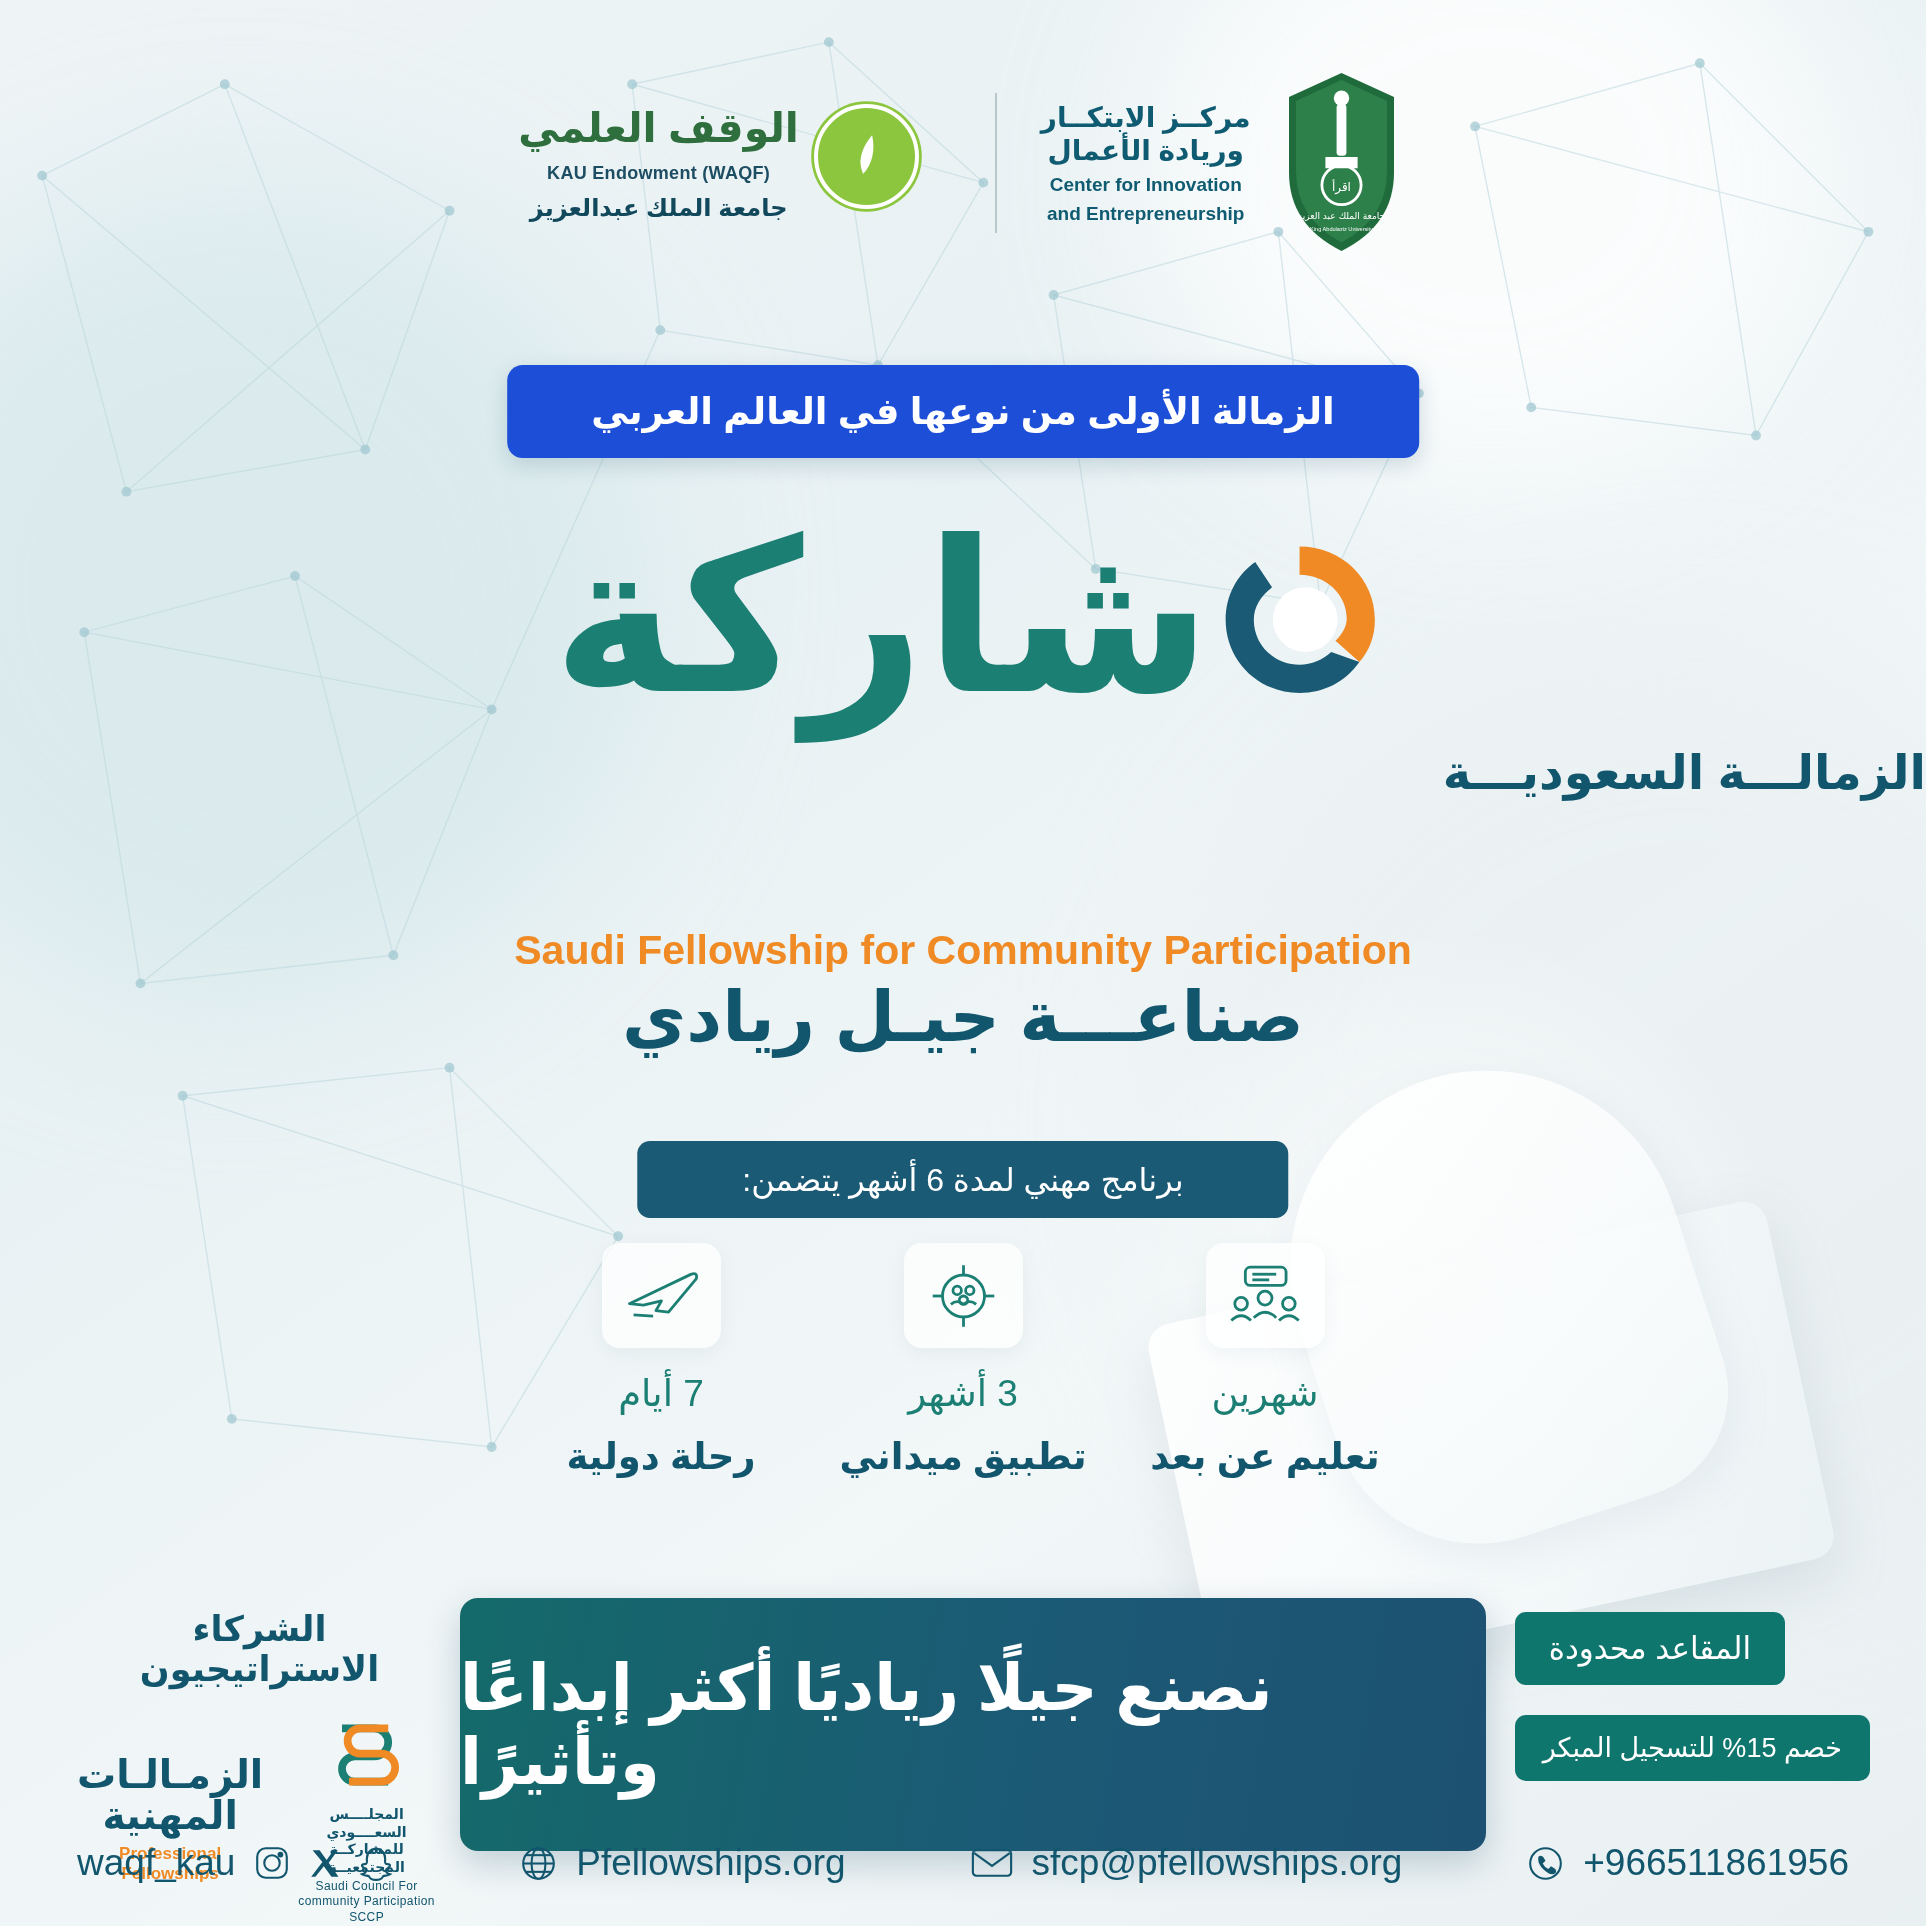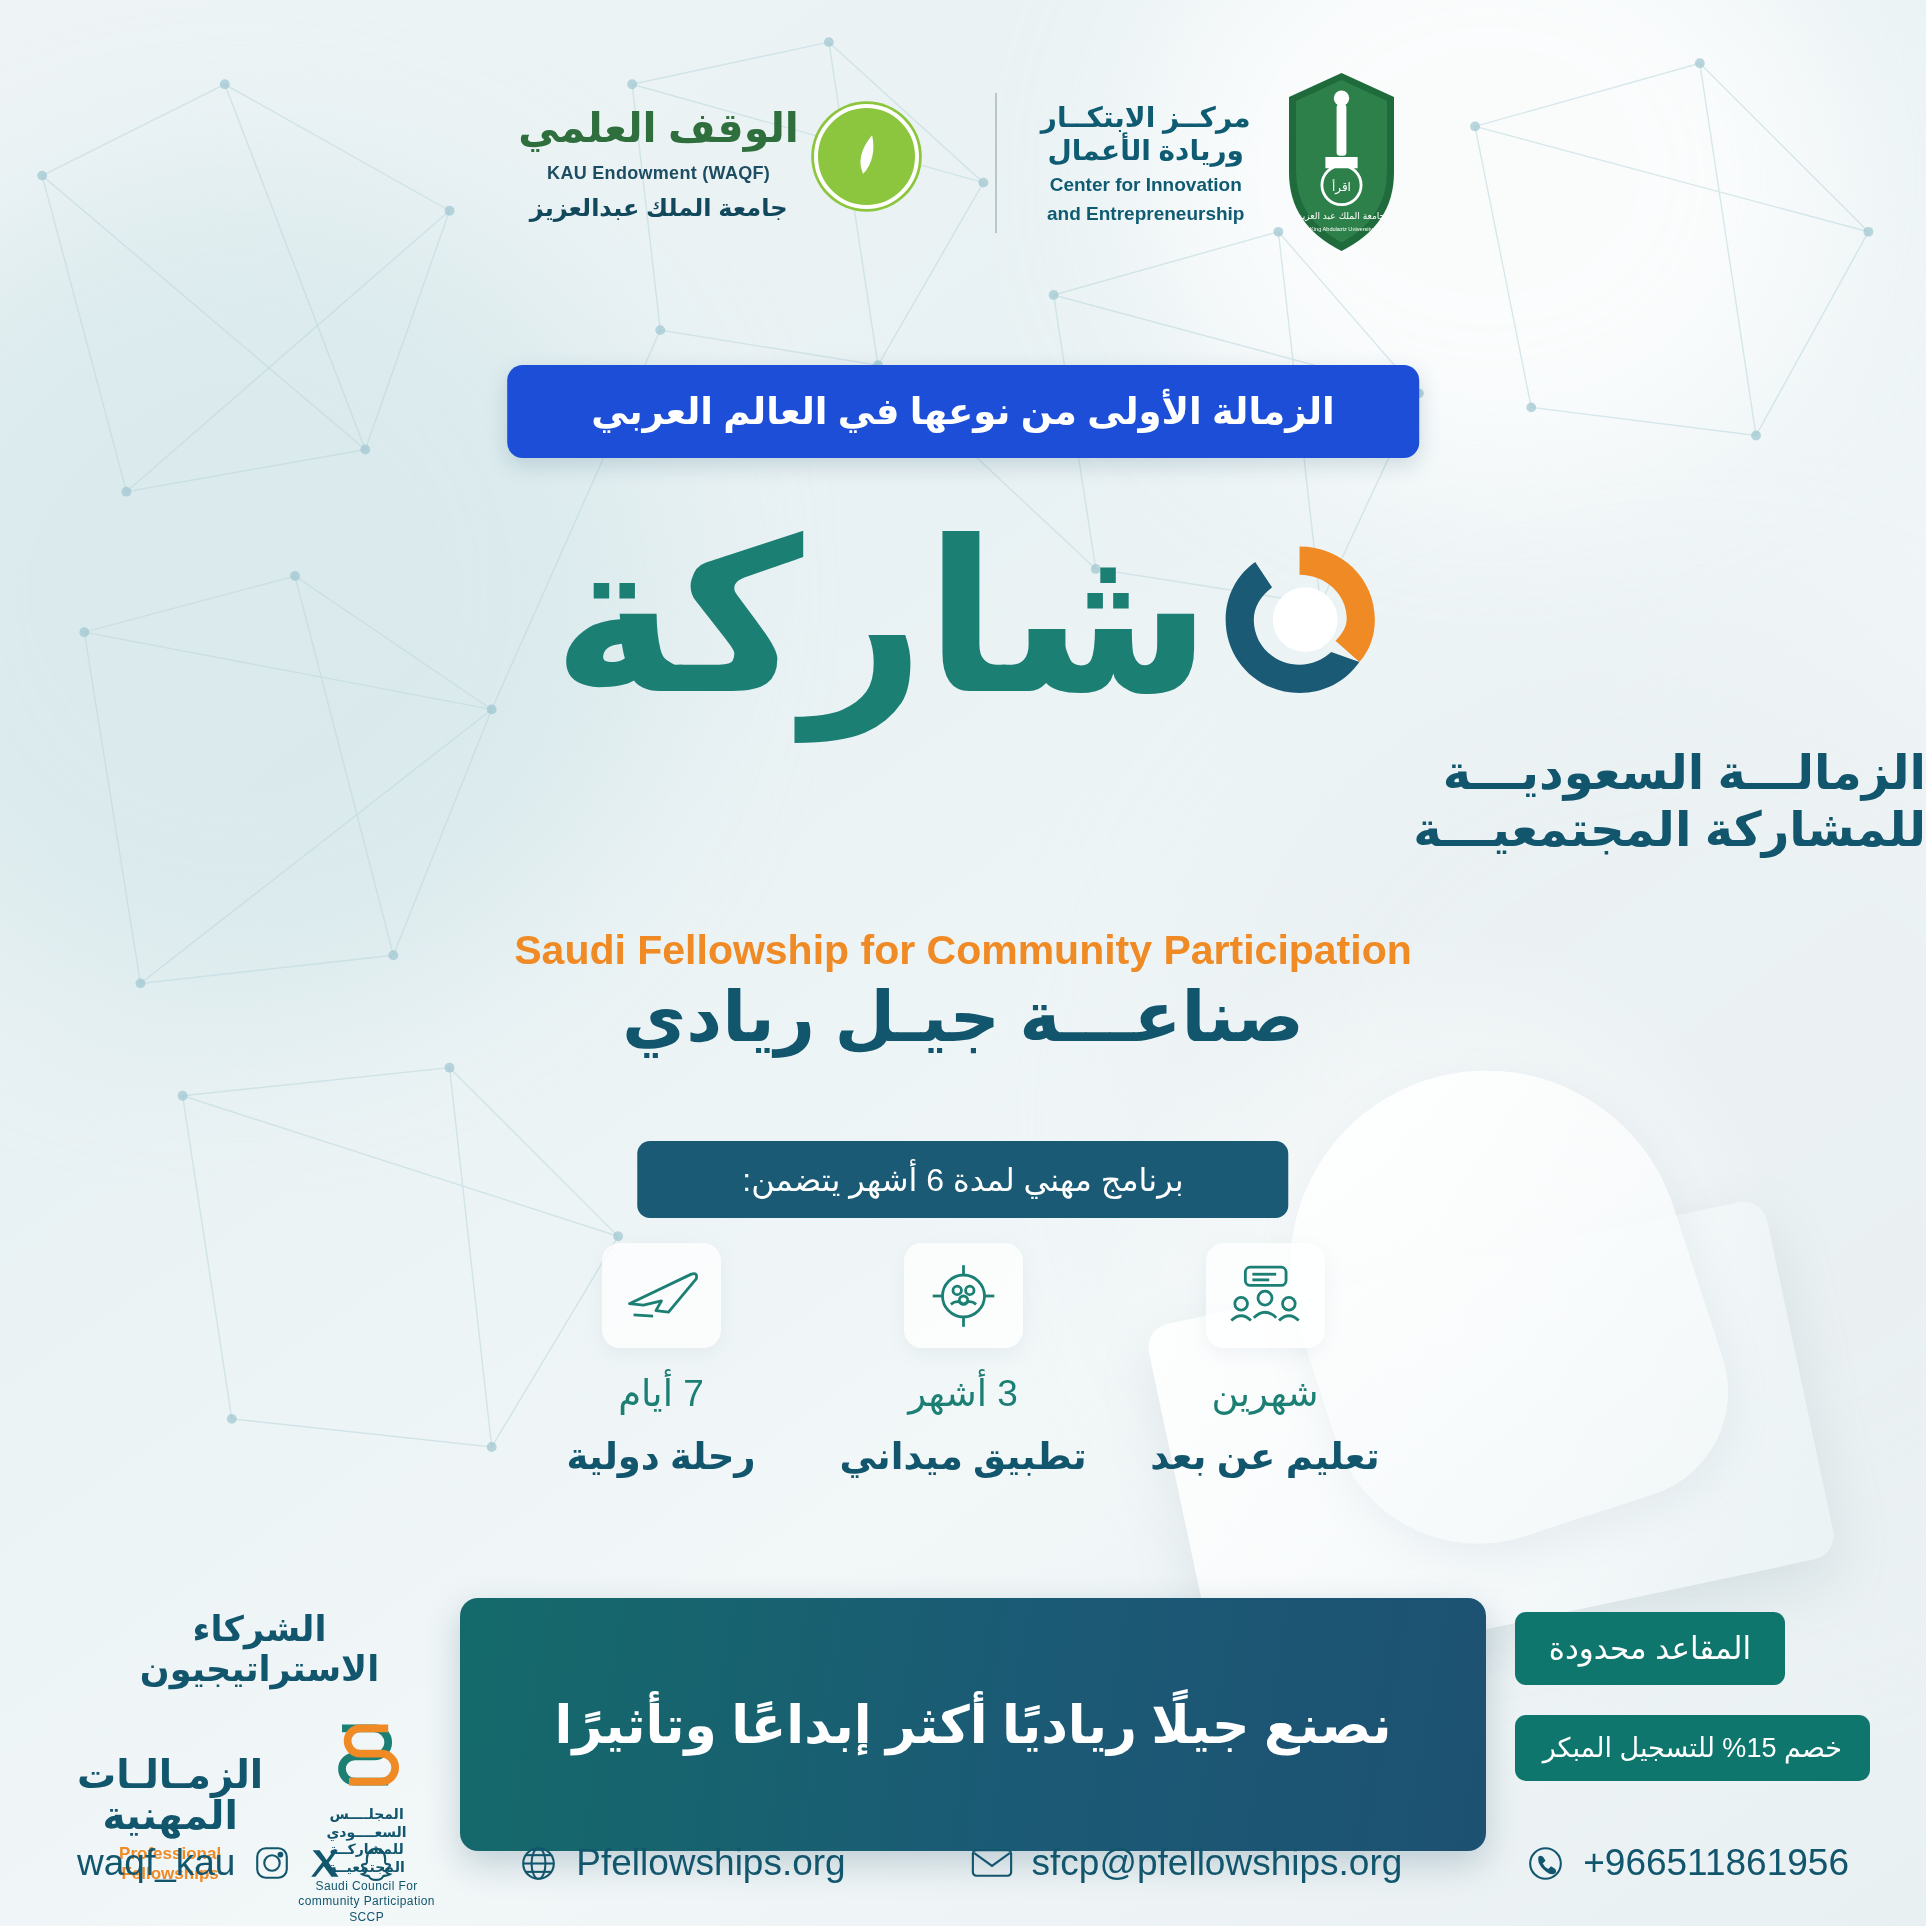--- a/index.html
+++ b/index.html
@@ -171,21 +171,21 @@
 
   
   .cta {
     position: absolute; left: 460px; top: 1598px;
     width: 1026px; height: 253px;
     background: linear-gradient(100deg, #146a6a 0%, #1b5a75 55%, #1d5172 100%);
     border-radius: 18px;
     display: flex; align-items: center; justify-content: center;
     box-shadow: 0 12.6px 35px rgba(20,70,95,.22);
   }
-  .cta-text { color: #fff; font-size: 52px; font-weight: bold; text-align: left; }
+  .cta-text { color: #fff; font-size: 64px; font-weight: bold; text-align: left; }
 
   .side-badges {
     position: absolute; right: 56px; top: 1612px;
     display: flex; flex-direction: column; gap: 29.5px; align-items: flex-end;
   }
   .badge {
     background: #0f766e; color: #fff;
     border-radius: 11.2px;
     font-size: 31px;
     padding: 18px 34px;
@@ -345,21 +345,20 @@
         <path d="M125 22 C185 22 232 68 232 126 C232 150 224 170 210 186 L176 156 C186 146 192 136 192 124 C192 90 162 62 125 62 Z" fill="#f08a24"></path>
         <path d="M210 186 C190 214 160 230 125 230 C66 230 20 184 20 126 C20 92 36 62 62 44 L86 80 C70 92 60 108 60 126 C60 162 89 190 125 190 C142 190 158 183 170 172 Z" fill="#1b5a75"></path>
         <circle cx="133" cy="126" r="46" fill="#fff"></circle>
       </svg>
     </div>
     <div class="sharika">شاركة</div>
   </div>
 
   <div class="title-ar">
     <div>الزمالـــة السعوديـــة</div>
-    <div>للمشاركة المجتمعيـــة</div>
   </div>
   <div class="title-en">Saudi Fellowship for Community Participation</div>
   <div class="subtitle-ar">صناعـــة جيـل ريادي</div>
 
   <div class="program-bar">برنامج مهني لمدة 6 أشهر يتضمن:</div>
 
   <div class="features">
 
     <div class="feature">
       <div class="feature-icon-box">

